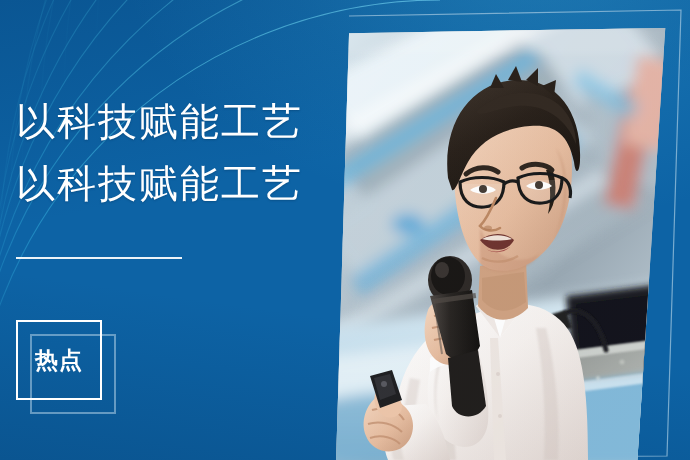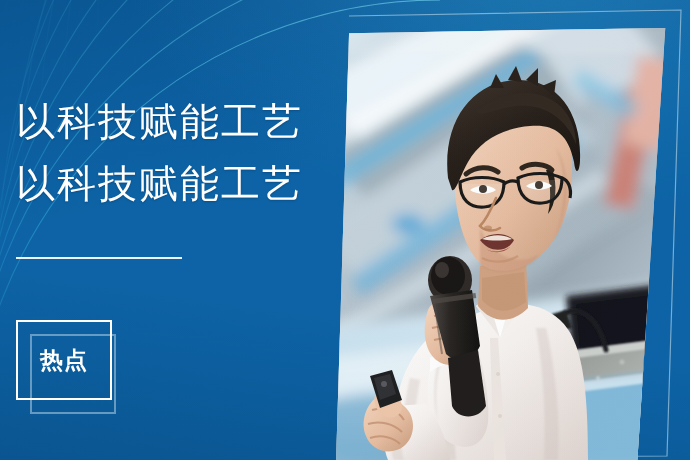--- a/index.html
+++ b/index.html
@@ -106,21 +106,21 @@
     top: 14px;
     width: 86px;
     height: 80px;
     border: 2px solid rgba(176,208,230,.55);
     box-sizing: border-box;
   }
   .badge-box {
     position: absolute;
     left: 0;
     top: 0;
-    width: 96px;
+    width: 86px;
     height: 80px;
     border: 2px solid #ffffff;
     box-sizing: border-box;
     display: flex;
     align-items: center;
     justify-content: center;
   }
   .badge-line {
     color: #ffffff;
     font-size: 23px;

